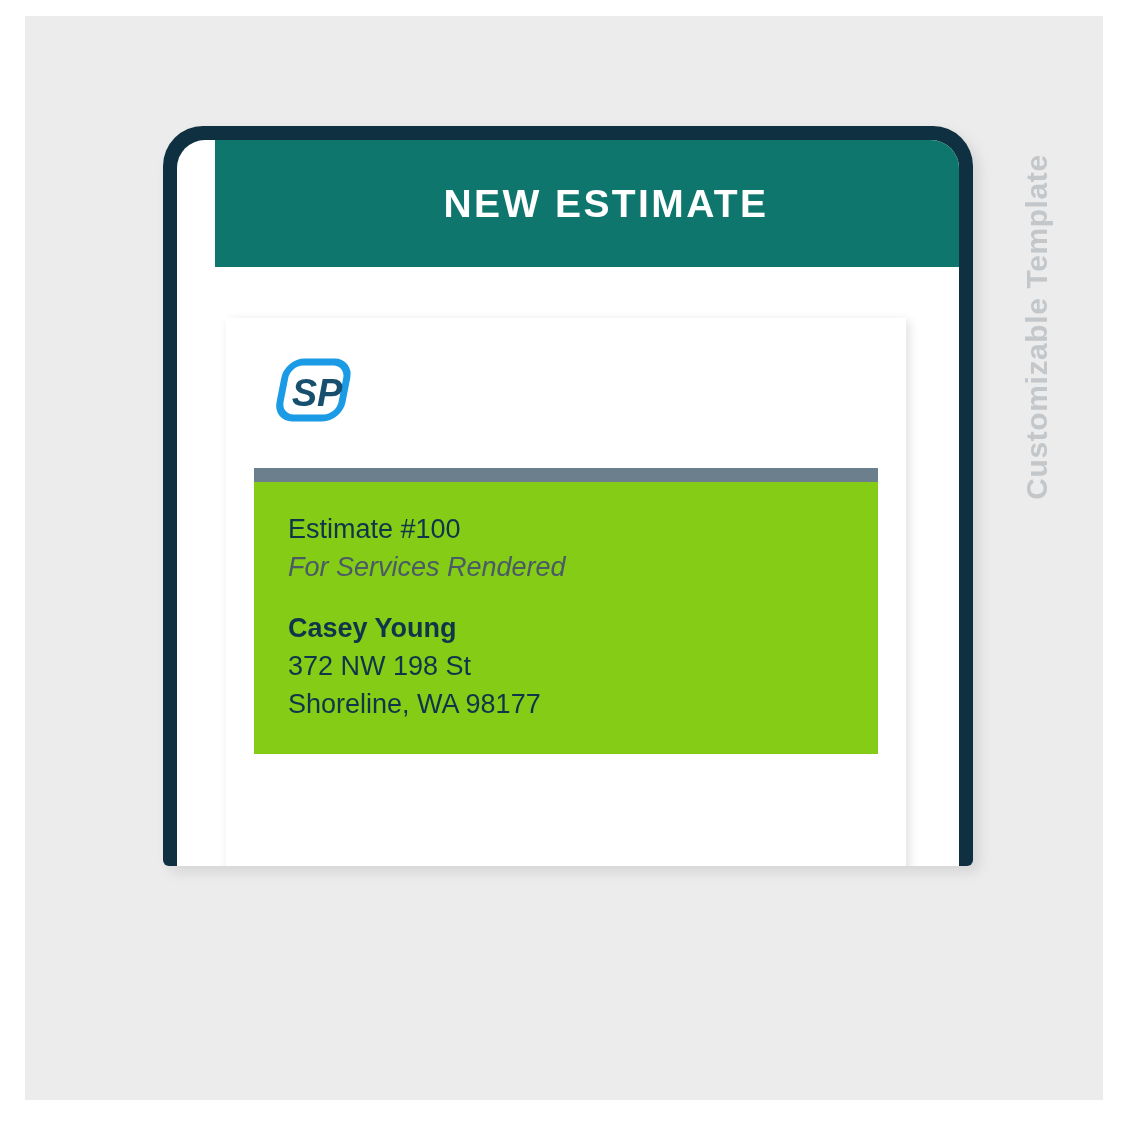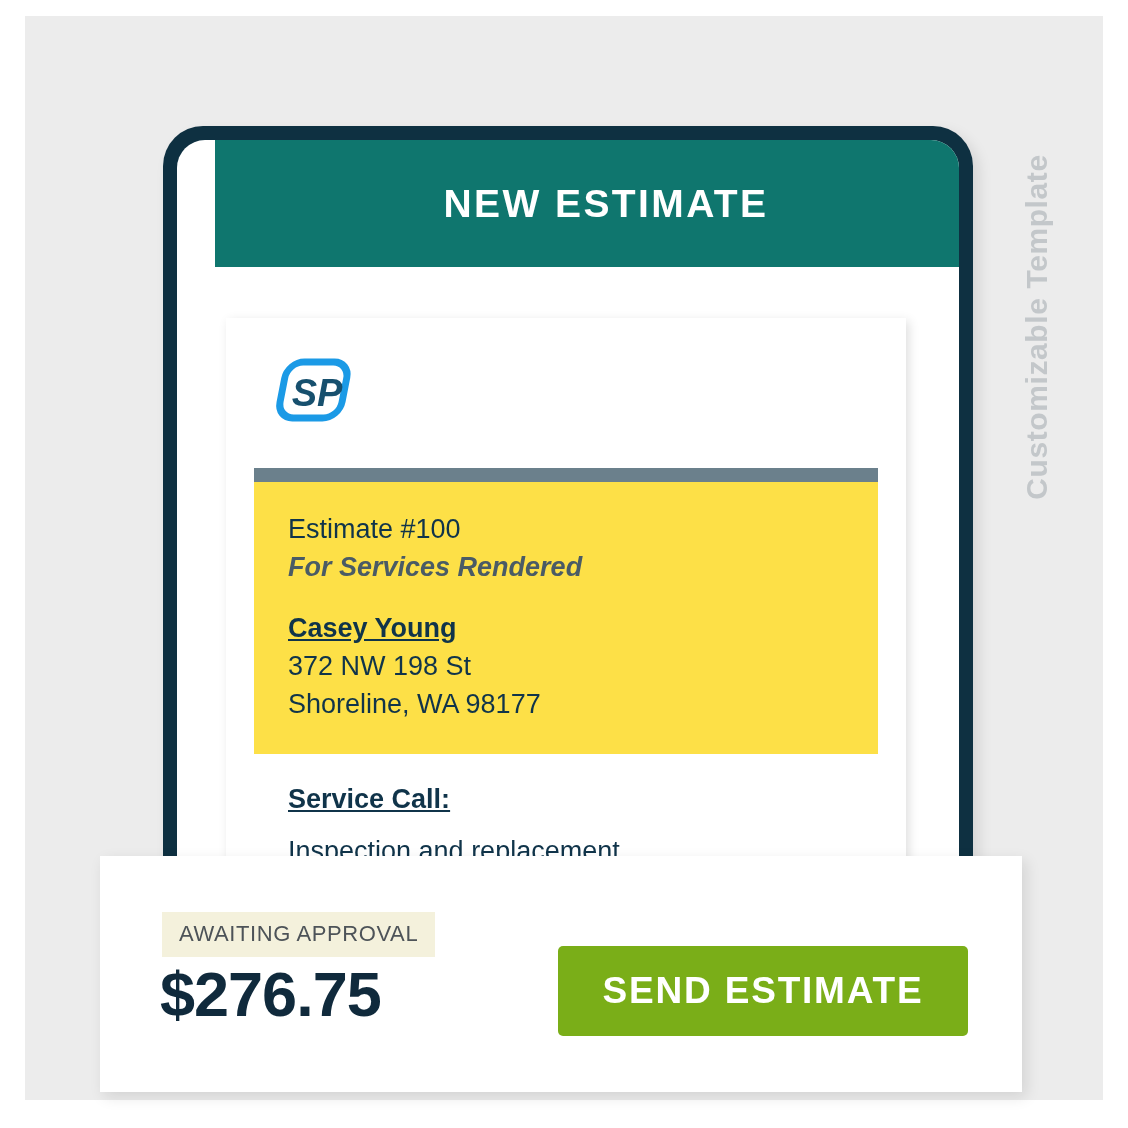--- a/index.html
+++ b/index.html
@@ -137,36 +137,35 @@
 
   
   .doc-rule {
     margin: 0 28px 0 28px;
     height: 14px;
     background: #6b808c;
   }
 
   .doc-party {
     margin: 0 28px;
-    background: #fde047;
+    background: #84cc16;
     padding: 28px 34px 30px 34px;
   }
   .doc-line {
     font-size: 27px;
     color: #10344a;
     line-height: 1.42;
   }
   .doc-line.italic-bold {
     font-style: italic;
-    font-weight: bold;
+    font-weight: normal;
     color: #4a5b65;
   }
   .doc-line.bold {
     font-weight: bold;
-    text-decoration: underline;
   }
   .doc-party-gap { height: 22px; }
 
   .doc-body {
     margin: 0 28px;
     background: #ffffff;
     padding: 26px 34px 20px 34px;
   }
   .doc-body .doc-line.bold { margin-bottom: 14px; }
 
@@ -261,28 +260,19 @@
 
         <div class="doc-party">
           <div class="doc-line">Estimate #100</div>
           <div class="doc-line italic-bold">For Services Rendered</div>
           <div class="doc-party-gap"></div>
           <div class="doc-line bold">Casey Young</div>
           <div class="doc-line">372 NW 198 St</div>
           <div class="doc-line">Shoreline, WA 98177</div>
         </div>
 
-        <div class="doc-body">
-          <div class="doc-line bold">Service Call:</div>
-          <div class="doc-line">Inspection and replacement.</div>
-        </div>
 
       </div>
     </div>
   </div>
 
-  <div class="summary-card">
-    <div class="status-badge">AWAITING APPROVAL</div>
-    <div class="total-amount">$276.75</div>
-    <button class="send-button">SEND ESTIMATE</button>
-  </div>
 
 </div>
 
 </body></html>

